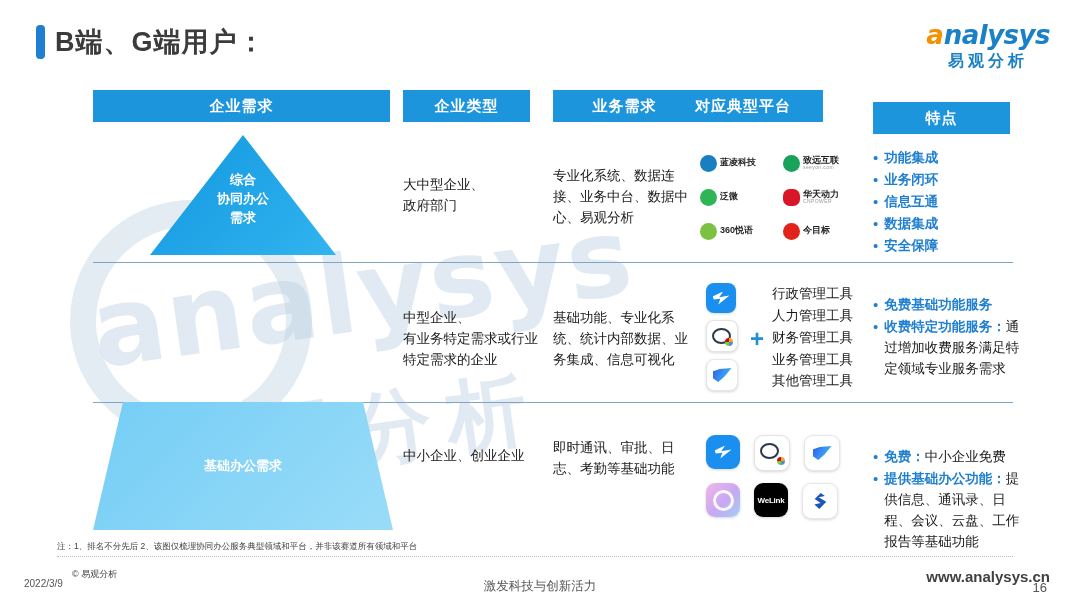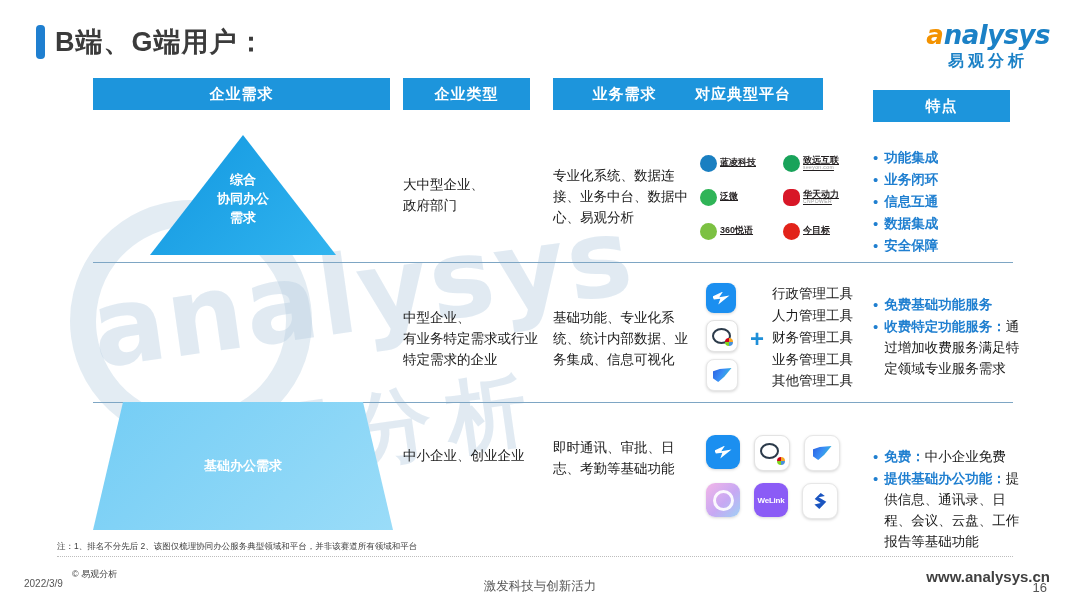--- a/index.html
+++ b/index.html
@@ -35,21 +35,21 @@
   .title-wrap{position:absolute;left:36px;top:24px;display:flex;align-items:center;gap:10px;z-index:5;}
   .title-bar{width:9px;height:34px;background:#1f7fd0;border-radius:4px;}
   .title-text{font-size:27px;font-weight:bold;color:#3b3b3b;letter-spacing:1px;}
   
   .logo{position:absolute;right:30px;top:22px;text-align:center;z-index:5;}
   .logo-row{display:flex;align-items:baseline;justify-content:center;}
   .logo-a{color:#f39200;font-size:26px;font-weight:bold;font-style:italic;font-family:"DejaVu Sans",sans-serif;line-height:1;}
   .logo-rest{color:#1b81c6;font-size:26px;font-weight:bold;font-style:italic;font-family:"DejaVu Sans",sans-serif;line-height:1;letter-spacing:-.5px;}
   .logo-cn{color:#1b81c6;font-size:16px;font-weight:bold;letter-spacing:4px;margin-top:3px;}
   
-  .headers{position:absolute;left:0;top:78px;width:1080px;height:32px;z-index:4;text-align:center;}
+  .headers{position:absolute;left:0;top:90px;width:1080px;height:32px;z-index:4;text-align:center;}
   .hdr{
     position:absolute;top:0;height:32px;background:#1d95dc;color:#fff;
     font-size:15px;font-weight:bold;display:flex;align-items:center;justify-content:center;
     letter-spacing:1px;
   }
   .hdr0{left:93px;width:297px;}
   .hdr1{left:403px;width:127px;}
   .hdr2{left:553px;width:143px;}
   .hdr3{left:663px;width:160px;}
   .hdr4{left:873px;width:137px;margin-top:12px;}
@@ -82,21 +82,21 @@
   
   .cell{position:absolute;font-size:13.5px;line-height:1.55;color:#1a1a1a;z-index:3;}
   .feat{position:absolute;z-index:3;}
   .feat-item{display:flex;align-items:flex-start;font-size:13.5px;line-height:1.55;margin-bottom:1px;}
   .bullet{color:#1f7fd0;margin-right:6px;font-size:15px;line-height:1.35;}
   .feat-blue{color:#1f7fd0;font-weight:bold;}
   .feat-black{color:#1a1a1a;}
   
   .logos1{position:absolute;left:700px;top:150px;width:160px;z-index:3;
           display:flex;flex-wrap:wrap;gap:8px 6px;}
-  .clogo{width:77px;height:26px;display:flex;align-items:center;gap:3px;font-size:9px;font-weight:bold;text-decoration:underline;}
+  .clogo{width:77px;height:26px;display:flex;align-items:center;gap:3px;font-size:9px;font-weight:bold;}
   .cmark{width:17px;height:17px;border-radius:50%;flex:none;}
   .cname{line-height:1.05;}
   .csub{font-size:5px;color:#999;letter-spacing:.4px;font-weight:normal;display:block;}
   
   .appicon{width:30px;height:30px;border-radius:8px;position:relative;flex:none;
            box-shadow:0 1px 3px rgba(0,0,0,.16);display:flex;align-items:center;justify-content:center;}
   .apps2{position:absolute;left:706px;top:283px;display:flex;flex-direction:column;gap:7px;z-index:3;}
   .plus{position:absolute;left:750px;top:325px;color:#1f8fd8;font-size:24px;font-weight:bold;z-index:3;}
   .tools2{position:absolute;left:772px;top:283px;font-size:13.5px;line-height:1.62;color:#1a1a1a;z-index:3;}
   .apps3{position:absolute;left:706px;top:435px;width:150px;display:flex;flex-wrap:wrap;gap:12px 14px;z-index:3;}
@@ -108,21 +108,21 @@
   .ico-wechat{background:#fff;border:1px solid #e3e3e3;}
   .ico-wechat .b1{width:15px;height:12px;border:2px solid #2b3a4a;border-radius:50%;position:absolute;left:5px;top:7px;}
   .ico-wechat .b2{width:8px;height:8px;border-radius:50%;position:absolute;right:4px;bottom:5px;
       background:conic-gradient(#f5a623 0 25%,#4a90d9 0 50%,#7ed321 0 75%,#d0021b 0 100%);}
   .ico-feishu{background:#fff;border:1px solid #e7e7e7;}
   .ico-feishu:after{content:"";position:absolute;width:19px;height:14px;
      background:linear-gradient(120deg,#2b5fe0 0%,#3a8ef6 45%,#2fd3c0 100%);
      clip-path:polygon(0 25%,38% 8%,100% 0,62% 62%,30% 100%,0 72%);}
   .ico-pink{background:linear-gradient(135deg,#f3b6e8 0%,#c7a8f3 55%,#9fd0f5 100%);}
   .ico-pink:after{content:"";position:absolute;width:15px;height:15px;border:3px solid #fff;border-radius:50%;opacity:.9;}
-  .ico-welink{background:#8b5cf6;color:#fff;font-size:8px;font-weight:bold;letter-spacing:-.2px;}
+  .ico-welink{background:#000000;color:#fff;font-size:8px;font-weight:bold;letter-spacing:-.2px;}
   .ico-yun{background:#fff;border:1px solid #e7e7e7;}
   .ico-yun:after{content:"";position:absolute;width:14px;height:16px;background:#1b55c0;
      clip-path:polygon(55% 0,85% 18%,40% 26%,95% 55%,45% 100%,10% 72%,55% 62%,12% 38%);}
   
   .note{position:absolute;left:57px;top:541px;font-size:8.5px;color:#404040;z-index:5;}
   .dotline{position:absolute;left:57px;top:556px;width:956px;border-top:1px dotted #bdbdbd;z-index:5;}
   .copy{position:absolute;left:72px;top:568px;font-size:9px;color:#404040;z-index:5;}
   .f-date{position:absolute;left:24px;top:578px;font-size:10px;color:#555;z-index:5;text-align:right;}
   .f-slogan{position:absolute;left:0;top:578px;width:1080px;text-align:center;font-size:12.5px;color:#555;z-index:5;}
   .f-url{position:absolute;right:30px;top:568px;font-size:15px;color:#404040;font-weight:bold;z-index:5;}

